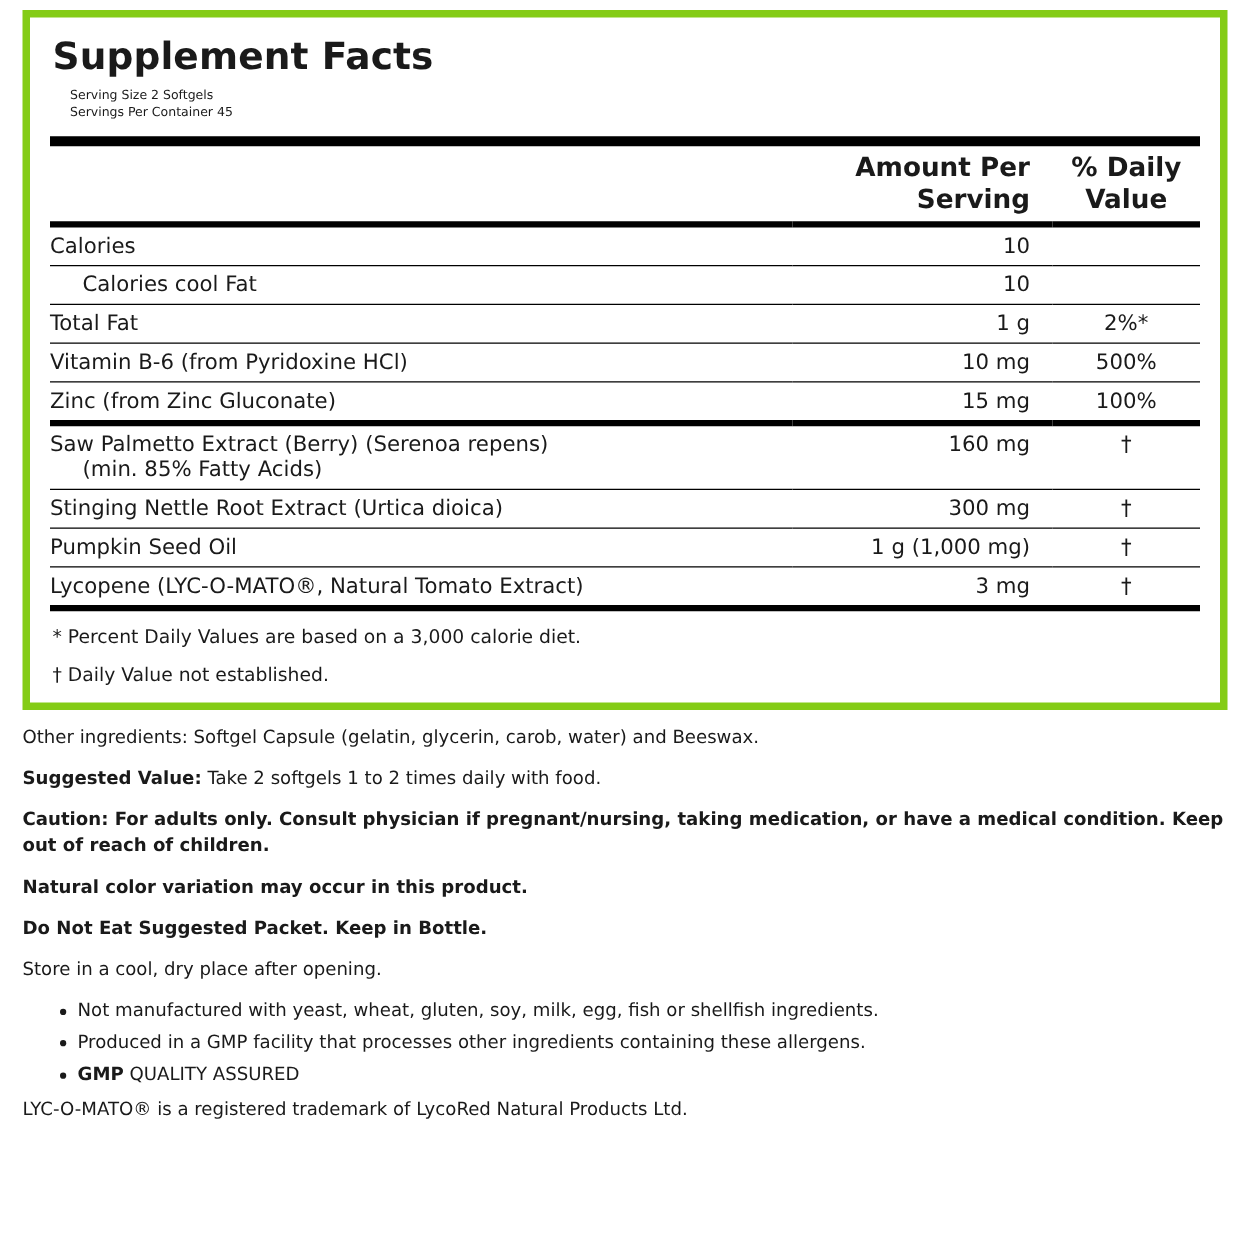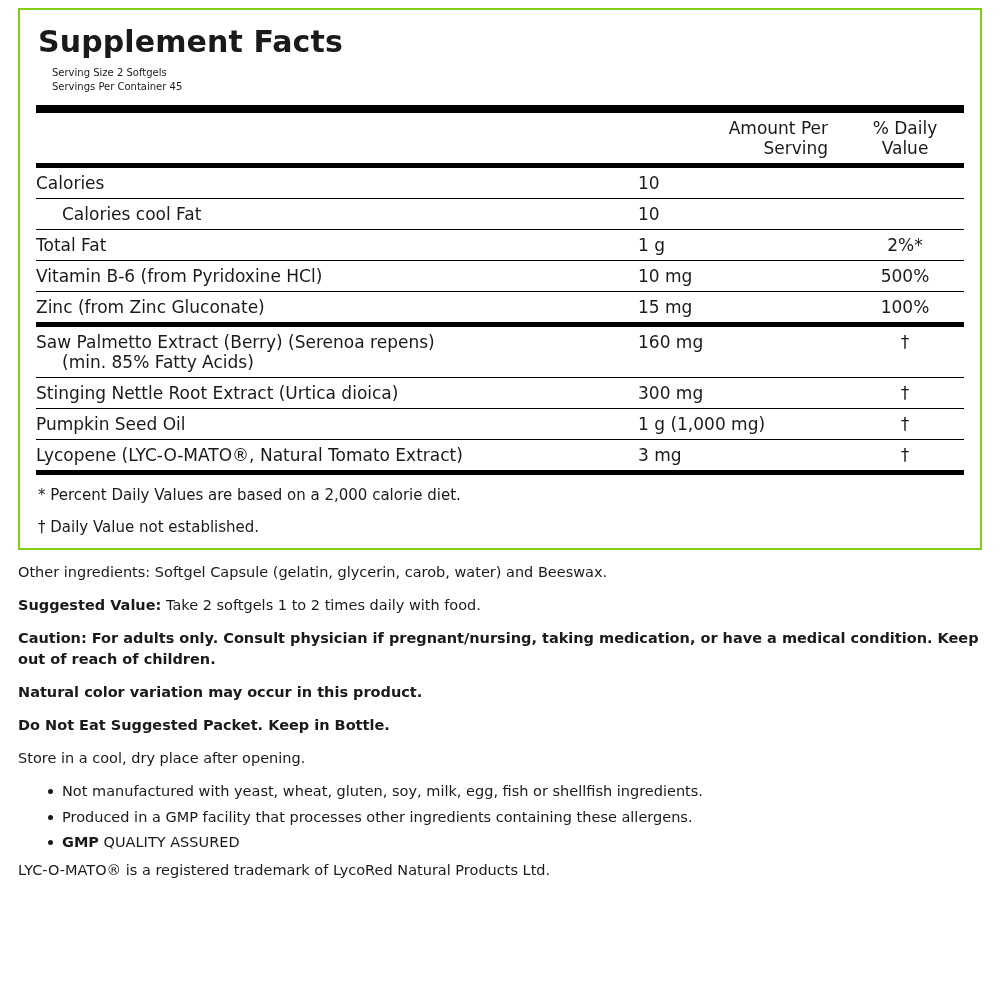--- a/index.html
+++ b/index.html
@@ -18,21 +18,21 @@
     width: 1000px;
     height: 1000px;
     box-sizing: border-box;
     padding: 0;
     position: relative;
   }
 
   
   .panel {
     margin: 8px 18px 0 18px;
-    border: 2px solid #84cc16;
+    border: 6px solid #84cc16;
     box-sizing: border-box;
     padding: 14px 16px 10px 16px;
   }
   .sf-title {
     font-size: 30px;
     font-weight: bold;
     letter-spacing: 0.1px;
     line-height: 1.05;
     margin: 2px 0 8px 2px;
   }
@@ -53,26 +53,26 @@
   table.sf {
     width: 100%;
     border-collapse: collapse;
     font-size: 17px;
   }
   table.sf td {
     padding: 5px 0 5px 0;
     vertical-align: top;
   }
   .col-name { text-align: left; }
-  .col-amt  { width: 190px; padding-right: 18px !important; }
+  .col-amt  { text-align: right; width: 190px; padding-right: 18px !important; }
   .col-dv   { text-align: center; width: 118px; }
 
   .hdr td {
-    font-weight: normal;
-    font-size: 17px;
+    font-weight: bold;
+    font-size: 21px;
     text-align: right;
     padding: 7px 0 7px 0;
     line-height: 1.2;
   }
   .hdr .col-dv { text-align: center; }
 
   tr.sep-thin td { border-top: 1px solid #000; }
   tr.sep-med td  { border-top: 5px solid #000; }
 
   .indent { padding-left: 26px !important; }
@@ -199,21 +199,21 @@
           <td class="col-name">Lycopene (LYC-O-MATO®, Natural Tomato Extract)</td>
           <td class="col-amt">3 mg</td>
           <td class="col-dv dagger">†</td>
         </tr>
       </tbody>
     </table>
 
     <div class="rule-med"></div>
 
     <div class="footnotes">
-      <p>* Percent Daily Values are based on a 2,000 calorie diet.</p>
+      <p>* Percent Daily Values are based on a 3,000 calorie diet.</p>
       <p>† Daily Value not established.</p>
     </div>
   </div>
 
   <div class="lower">
     <p>Other ingredients: Softgel Capsule (gelatin, glycerin, carob, water) and Beeswax.</p>
 
     <p><b>Suggested Value:</b><span> Take 2 softgels 1 to 2 times daily with food.</span></p>
 
     <p><b>Caution: For adults only. Consult physician if pregnant/nursing, taking medication, or have a medical condition. Keep out of reach of children.</b></p>

